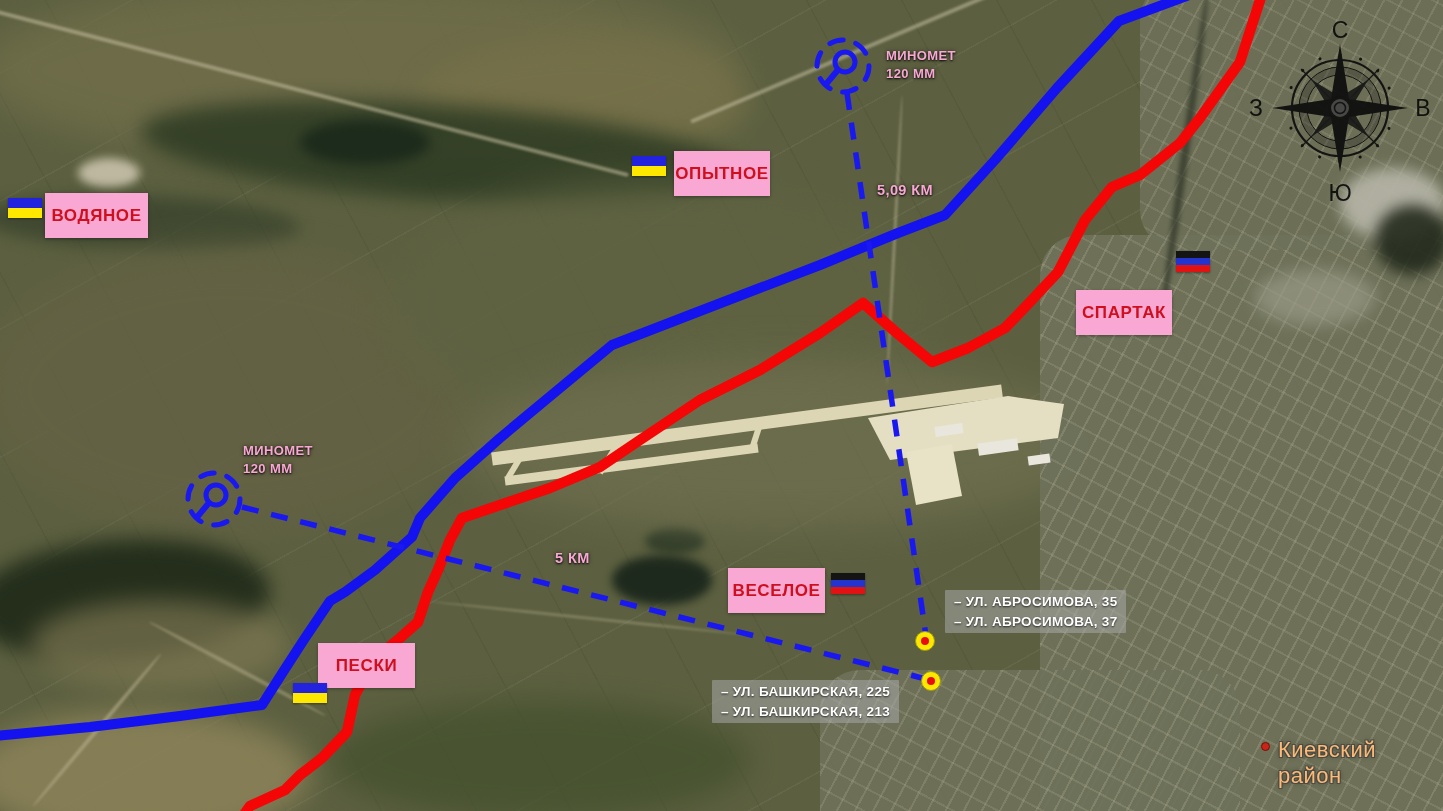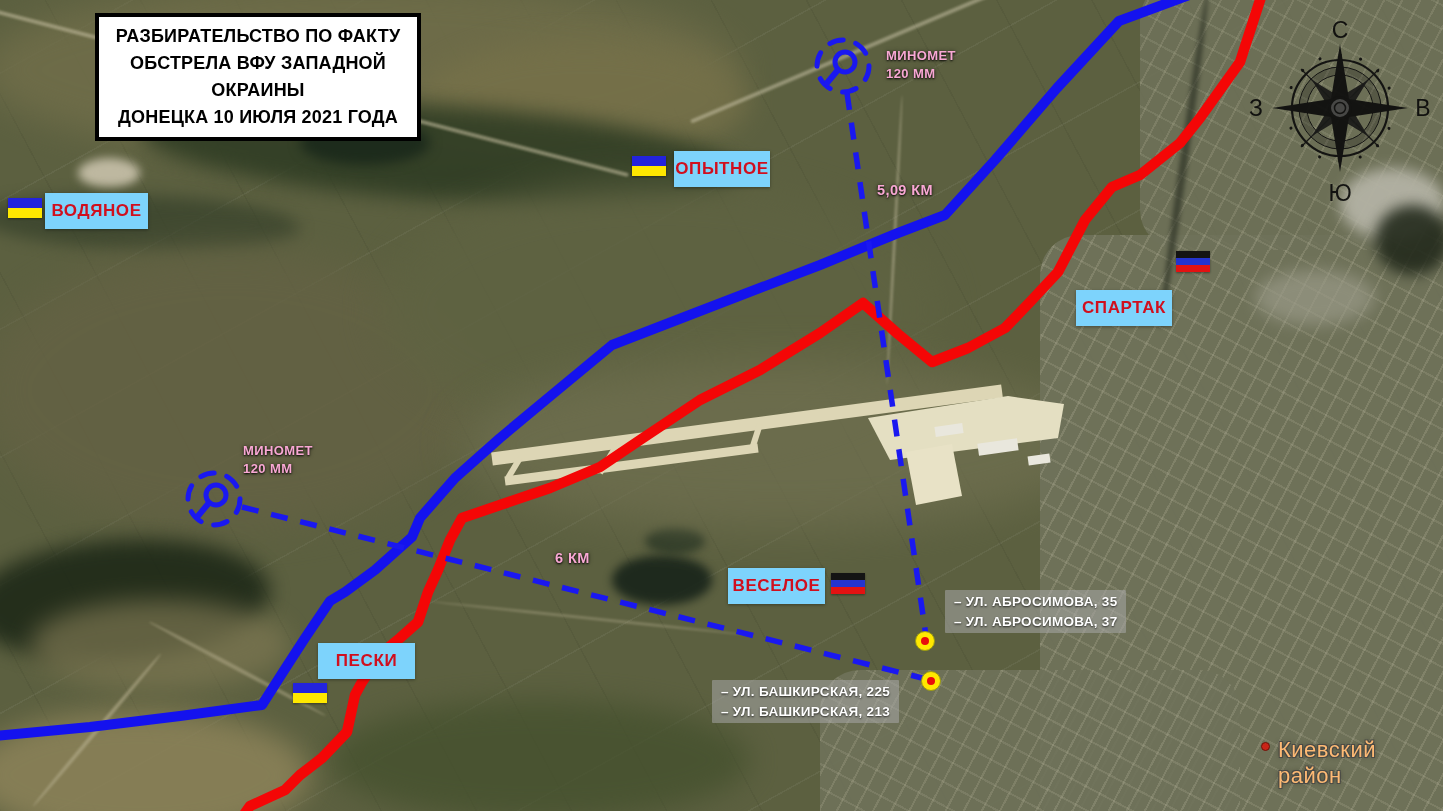--- a/index.html
+++ b/index.html
@@ -18,21 +18,21 @@
        repeating-linear-gradient(118deg, rgba(208,203,178,.20) 0 2px, transparent 2px 16px),
        repeating-linear-gradient(28deg, rgba(208,203,178,.16) 0 2px, transparent 2px 21px),
        #6f725a;}
   
   svg.overlay{position:absolute;left:0;top:0;z-index:3;}
   
   .lbl{position:absolute;z-index:5;}
   .title-box{left:95px;top:13px;width:326px;background:#fff;border:4px solid #000;
      color:#000;font-weight:bold;font-size:18px;line-height:1.5;text-align:center;
      padding:6px 4px;letter-spacing:.2px;}
-  .place{height:36px;background:#7dd3fc;color:#d00f1e;font-weight:bold;font-size:17px;
+  .place{height:45px;background:#f9a8d4;color:#d00f1e;font-weight:bold;font-size:17px;
      letter-spacing:.6px;display:flex;align-items:center;justify-content:center;
      box-shadow:0 1px 3px rgba(0,0,0,.35);}
   .flag{position:absolute;z-index:5;width:34px;display:flex;flex-direction:column;
      box-shadow:0 1px 2px rgba(0,0,0,.4);}
   .flag span{display:block;width:100%;flex:1;}
   .flag.ua{height:20px;}
   .ua .s1{background:#2323dd;} .ua .s2{background:#ffe800;}
   .flag.dnr{height:21px;}
   .dnr .s1{background:#141414;} .dnr .s2{background:#2434cf;} .dnr .s3{background:#e31212;}
   .map-note{color:#f9a8d4;font-weight:bold;font-size:13px;line-height:1.4;letter-spacing:.4px;
@@ -136,25 +136,20 @@
       <polygon points="1340,44 1349,99 1408,108 1349,117 1340,172 1331,117 1272,108 1331,99" fill="#0c0c0c"></polygon>
       <circle cx="1340" cy="108" r="10.5" fill="rgba(200,200,200,.3)" stroke="#0c0c0c" stroke-width="3"></circle>
       <circle cx="1340" cy="108" r="5.5" fill="none" stroke="#0c0c0c" stroke-width="1.5"></circle>
       <text x="1340" y="38" text-anchor="middle" font-size="23" font-weight="500" fill="#0a0a0a">С</text>
       <text x="1423" y="116" text-anchor="middle" font-size="23" font-weight="500" fill="#0a0a0a">В</text>
       <text x="1340" y="201" text-anchor="middle" font-size="23" font-weight="500" fill="#0a0a0a">Ю</text>
       <text x="1256" y="116" text-anchor="middle" font-size="23" font-weight="500" fill="#0a0a0a">З</text>
     </g>
   </svg>
 
-  <div class="lbl title-box">
-    <div>РАЗБИРАТЕЛЬСТВО ПО ФАКТУ</div>
-    <div>ОБСТРЕЛА ВФУ ЗАПАДНОЙ ОКРАИНЫ</div>
-    <div>ДОНЕЦКА 10 ИЮЛЯ 2021 ГОДА</div>
-  </div>
 
   <div class="flag ua lbl" style="left:8px;top:198px;">
       <span class="s1"></span>
       <span class="s2"></span>
     </div>
   <div class="lbl place" style="left:45px;top:193px;width:103px;">ВОДЯНОЕ</div>
 
   <div class="flag ua lbl" style="left:632px;top:156px;">
       <span class="s1"></span>
       <span class="s2"></span>
@@ -183,21 +178,21 @@
 
   <div class="lbl map-note" style="left:886px;top:47px;">
     <div>МИНОМЕТ</div>
     <div>120 ММ</div>
   </div>
   <div class="lbl map-note" style="left:243px;top:442px;">
     <div>МИНОМЕТ</div>
     <div>120 ММ</div>
   </div>
   <div class="lbl map-note dist" style="left:877px;top:180px;">5,09 КМ</div>
-  <div class="lbl map-note dist" style="left:555px;top:548px;">6 КМ</div>
+  <div class="lbl map-note dist" style="left:555px;top:548px;">5 КМ</div>
 
   <div class="lbl addr" style="left:945px;top:590px;">
     <div>– УЛ. АБРОСИМОВА, 35</div>
     <div>– УЛ. АБРОСИМОВА, 37</div>
   </div>
   <div class="lbl addr" style="left:712px;top:680px;">
     <div>– УЛ. БАШКИРСКАЯ, 225</div>
     <div>– УЛ. БАШКИРСКАЯ, 213</div>
   </div>
 

